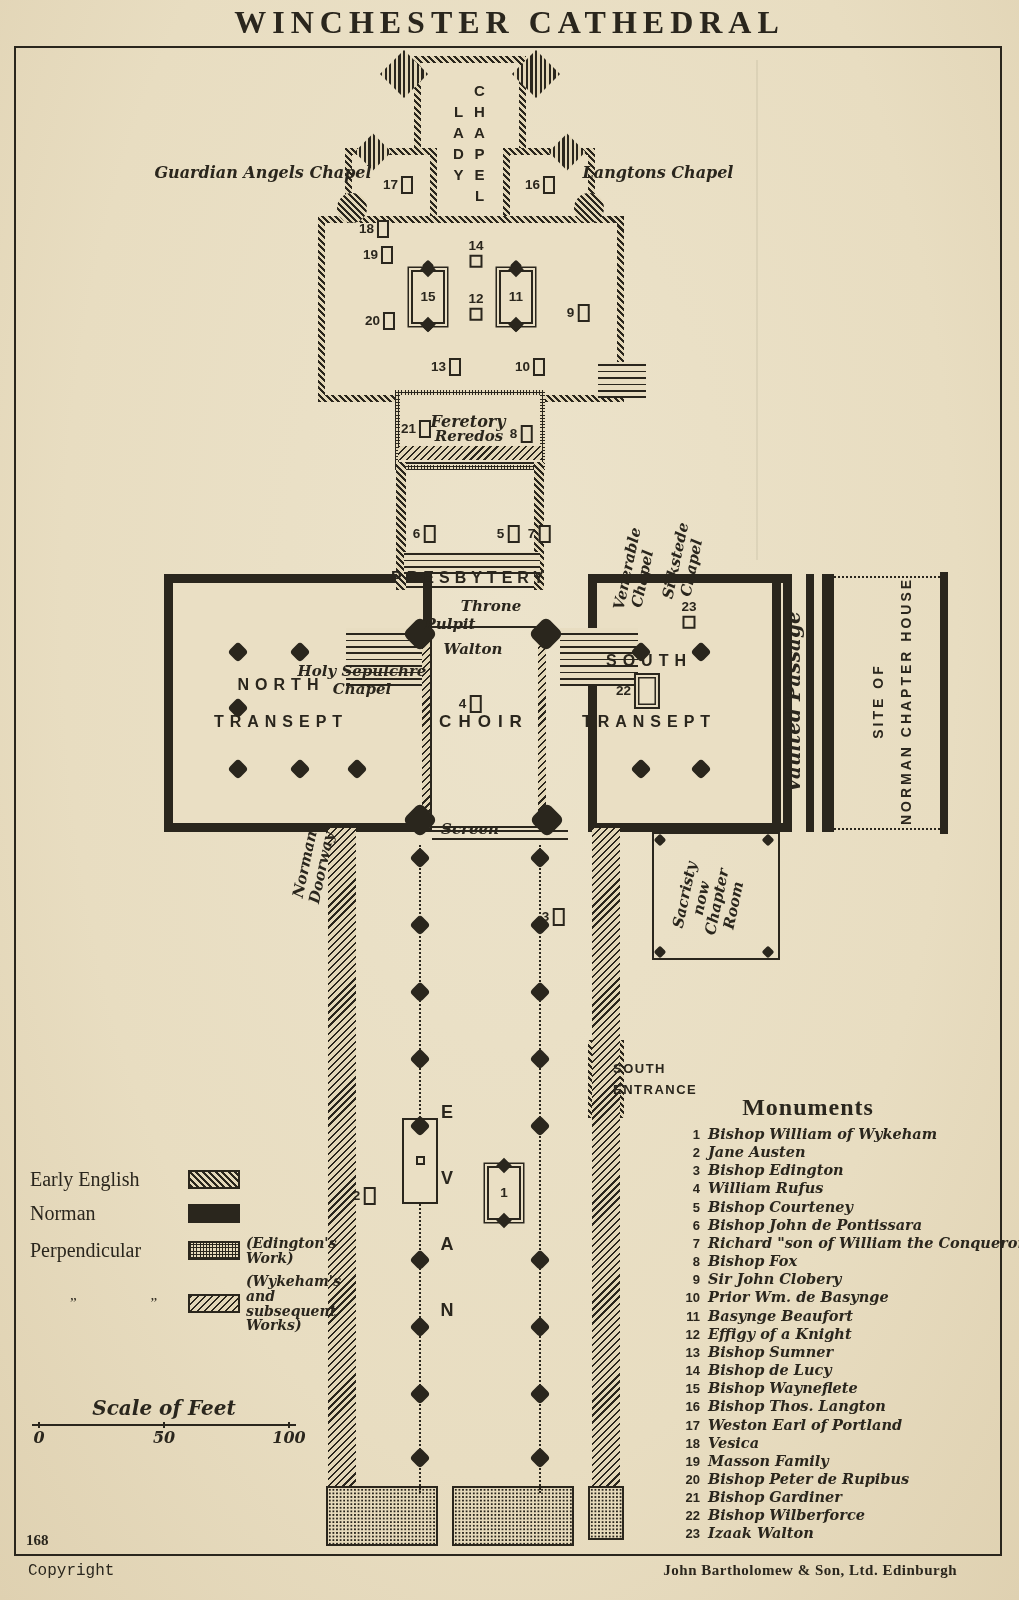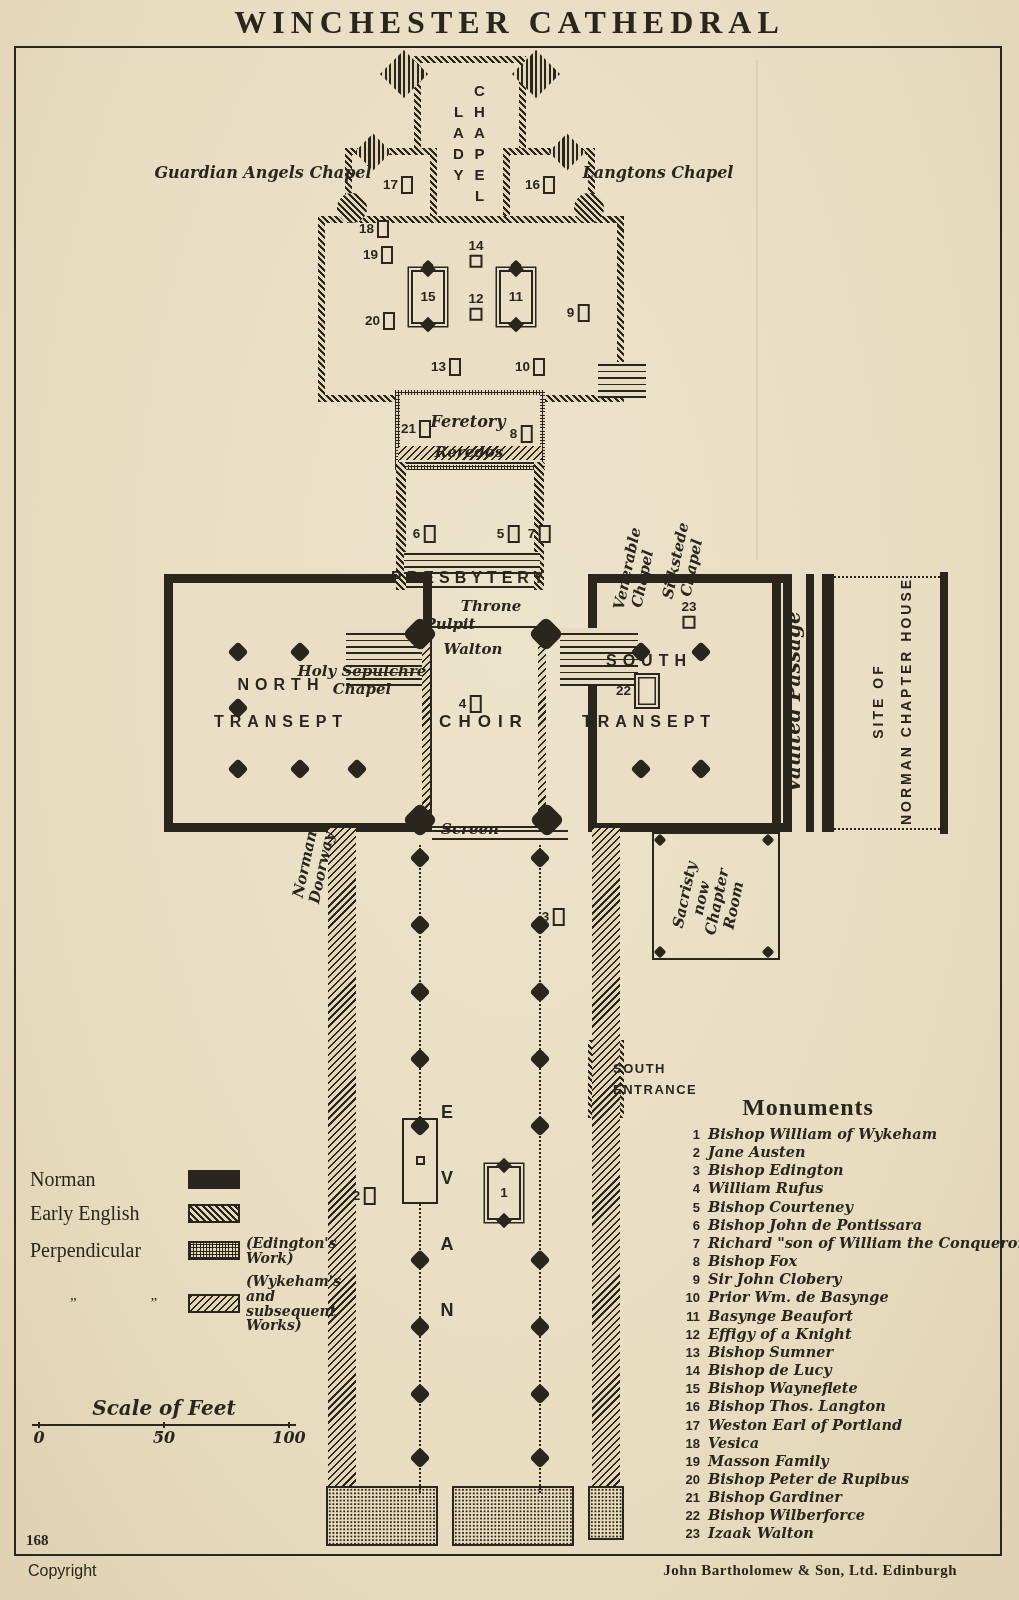--- a/index.html
+++ b/index.html
@@ -104,21 +104,21 @@
   
   .scale{position:absolute;left:32px;top:1396px;width:264px;z-index:30;}
   .scale-label{text-align:center;font-family:"DejaVu Serif",serif;font-style:italic;font-weight:bold;font-size:20px;}
   .scale-bar{margin-top:4px;border-top:2px solid var(--ink);display:flex;justify-content:space-between;}
   .tick{display:flex;flex-direction:column;align-items:center;width:14px;}
   .tick .tickmark{width:2px;height:6px;background:var(--ink);margin-top:-4px;}
   .tick .tickval{font-family:"DejaVu Serif",serif;font-style:italic;font-weight:bold;font-size:16px;}
 
   
   .pagenum{position:absolute;left:26px;top:1532px;font-weight:bold;font-size:15px;z-index:30;}
-  .copyright{position:absolute;left:28px;top:1562px;font-size:16px;z-index:30;font-family:Liberation Sans, sans-serif;}
+  .copyright{position:absolute;left:28px;top:1562px;font-size:16px;z-index:30;font-family:Liberation Mono, monospace;}
   .publisher{position:absolute;right:62px;top:1562px;font-size:15px;font-weight:bold;z-index:30;
              font-family:"Liberation Serif",serif;letter-spacing:.5px;}
 </style>
 </head>
 <body>
 
 <div class="page">
 
   <div class="title">WINCHESTER CATHEDRAL</div>
   <div class="frame"></div>
@@ -327,21 +327,21 @@
         <div class="marker shrine" style="left: 504px; top: 1193px;">
         <span class="mnum">1</span>
 
       </div>
       </div>
 
     <span class="lbl script" style="left:263px;top:172px">Guardian Angels Chapel</span>
     <span class="lbl script" style="left:658px;top:172px">Langtons Chapel</span>
     <span class="lbl ladych" style="left:469px;top:82px">LADY CHAPEL</span>
     <span class="lbl script" style="left:468px;top:421px">Feretory</span>
-    <span class="lbl script small" style="left:469px;top:452px">Reredos</span>
+    <span class="lbl script small" style="left:469px;top:436px">Reredos</span>
     <span class="lbl caps presb" style="left:470px;top:578px">PRESBYTERY</span>
     <span class="lbl script small" style="left:491px;top:606px">Throne</span>
     <span class="lbl script small" style="left:450px;top:624px">Pulpit</span>
     <span class="lbl script small" style="left:473px;top:649px">Walton</span>
     <span class="lbl caps block nt" style="left:281px;top:703px">NORTH TRANSEPT</span>
     <span class="lbl script small w130" style="left:362px;top:680px">Holy Sepulchre Chapel</span>
     <span class="lbl caps choirlbl" style="left:484px;top:722px">CHOIR</span>
     <span class="lbl caps block st" style="left:649px;top:691px">SOUTH TRANSEPT</span>
     <span class="lbl script small tilt w70" style="left:634px;top:577px">Venerable Chapel</span>
     <span class="lbl script small tilt w70" style="left:683px;top:566px">Silkstede Chapel</span>
@@ -452,27 +452,27 @@
         <div class="mono-row">
         <span class="mono-num">23</span>
         <span class="mono-name">Izaak Walton</span>
       </div>
       </div>
   </div>
 
   <div class="legend">
     <div>
         <div class="legend-row">
+        <span class="legend-label">Early English</span>
+        <span class="legend-swatch p-hatchd"></span>
+        <span class="legend-note"></span>
+      </div>
+        <div class="legend-row">
         <span class="legend-label">Norman</span>
         <span class="legend-swatch p-solid"></span>
-        <span class="legend-note"></span>
-      </div>
-        <div class="legend-row">
-        <span class="legend-label">Early English</span>
-        <span class="legend-swatch p-hatchd"></span>
         <span class="legend-note"></span>
       </div>
         <div class="legend-row">
         <span class="legend-label">Perpendicular</span>
         <span class="legend-swatch p-grid"></span>
         <span class="legend-note">(Edington's Work)</span>
       </div>
         <div class="legend-row ditto">
         <span class="legend-label">” ”</span>
         <span class="legend-swatch p-hatch"></span>

